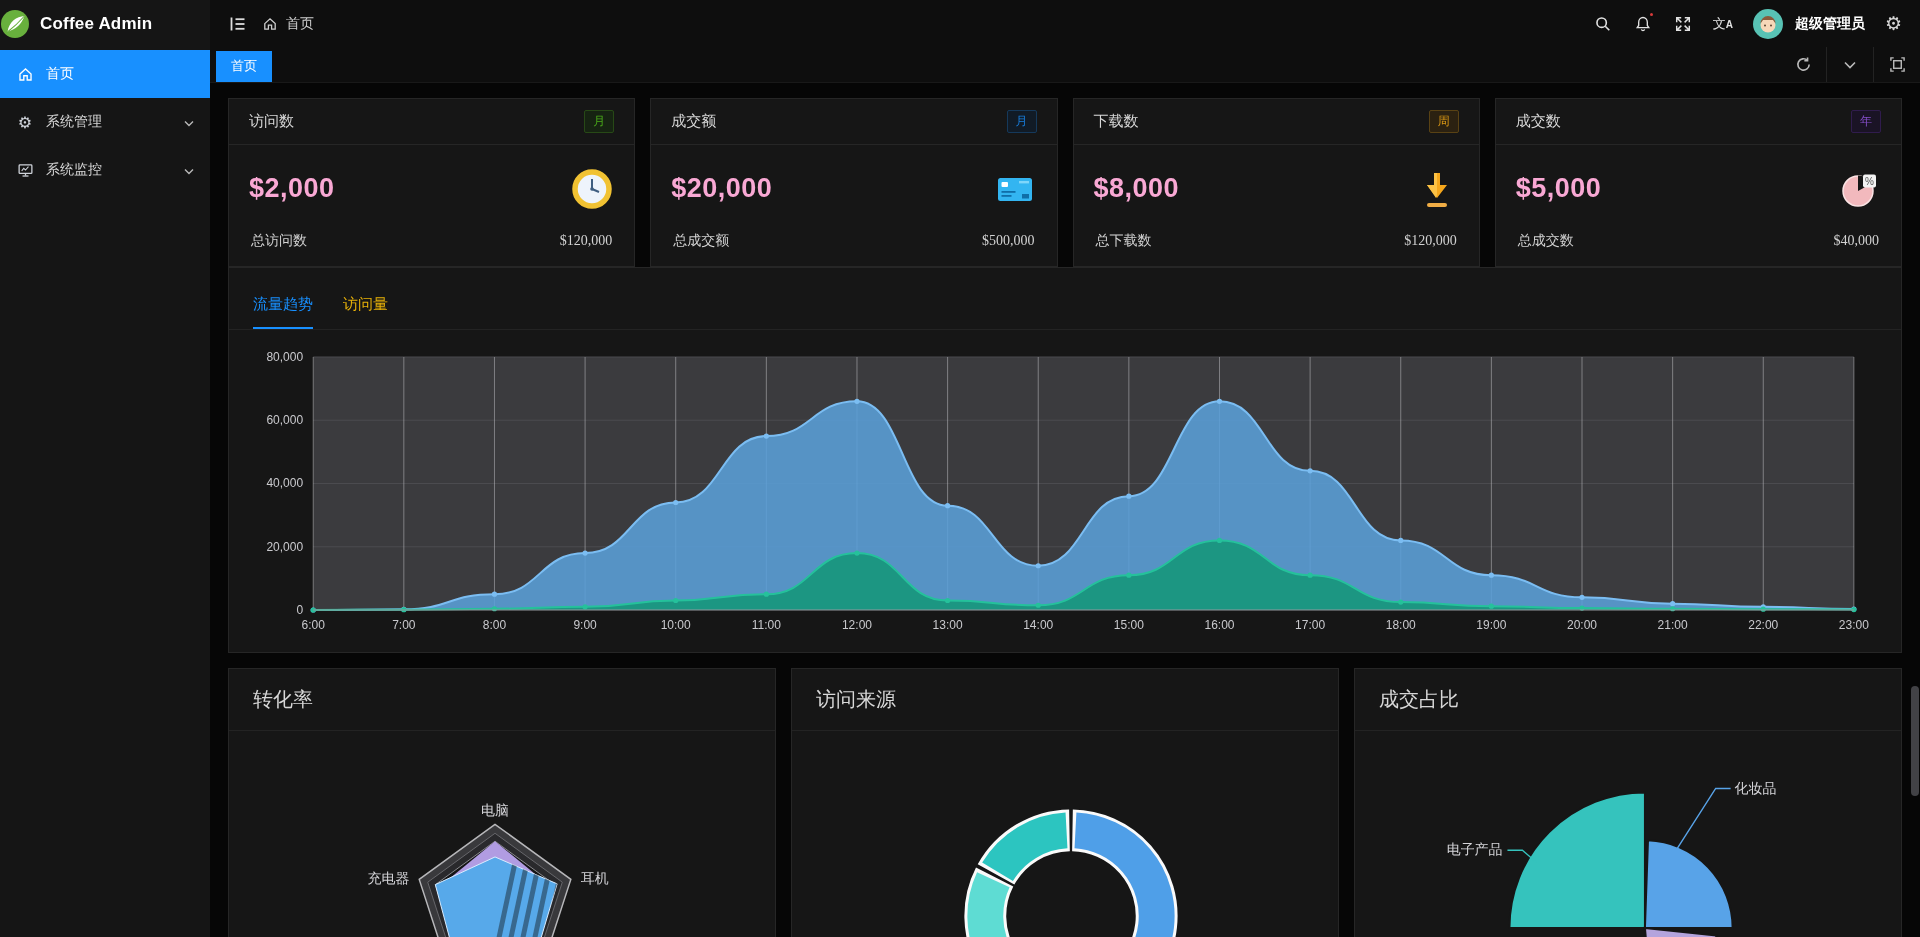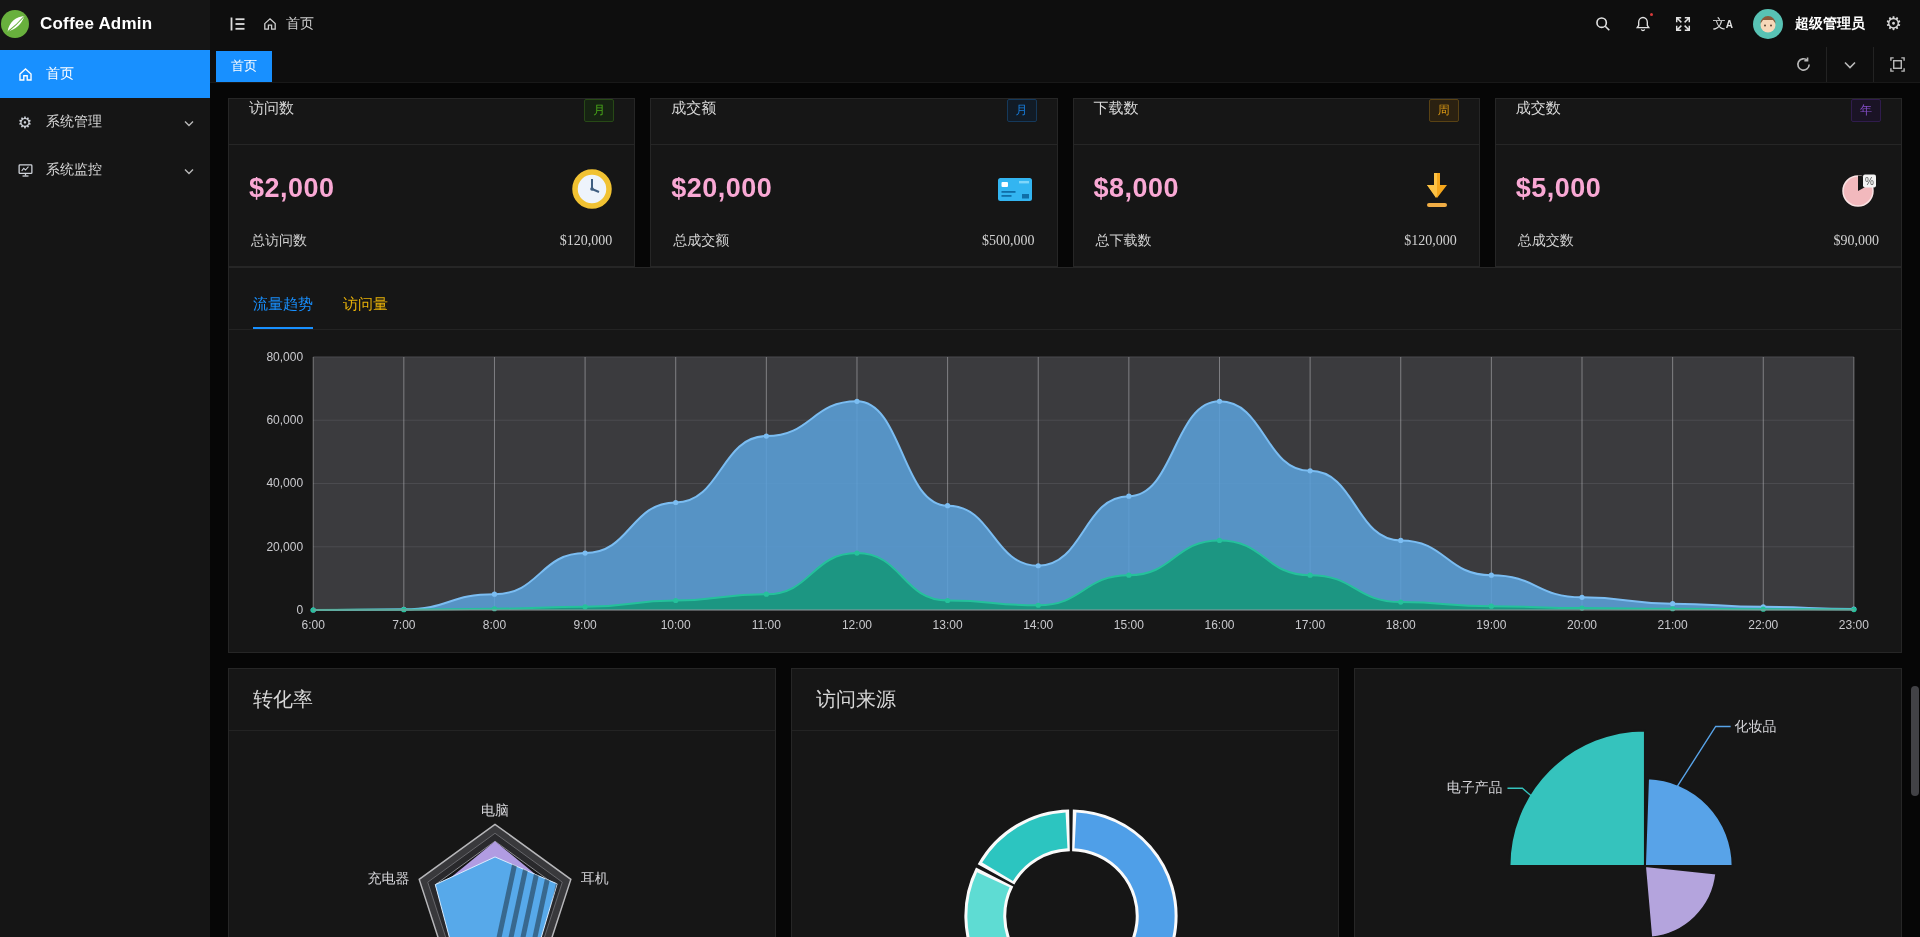--- a/index.html
+++ b/index.html
@@ -37,21 +37,21 @@
   .tab { background:#1890ff; color:#fff; font-size:13px; padding:6px 15px 7px; cursor:pointer; }
   .tab-tools { position:absolute; right:0; top:0; height:100%; display:flex; align-items:center; }
   .ttool { width:46px; height:100%; display:flex; align-items:center; justify-content:center; color:#b9b9b9; cursor:pointer; }
   .tdiv { width:1px; height:100%; background:#232323; }
 
   .content { flex:1; padding:15px 18px 0; overflow:hidden; }
 
   
   .stats { display:flex; gap:15px; }
   .scard { flex:1; height:169px; background:#161616; border:1px solid #262626; display:flex; flex-direction:column; }
-  .scard-head { height:46px; flex:0 0 auto; display:flex; align-items:flex-start; justify-content:space-between;
+  .scard-head { height:46px; flex:0 0 auto; display:flex; align-items:center; justify-content:space-between;
     padding:0 20px; border-bottom:1px solid #262626; font-size:15px; color:#d8d8d8; }
   .badge { font-size:12px; padding:2px 8px; border:1px solid transparent; border-radius:2px; }
   .badge[data-color="green"]  { color:#49aa19; background:#162312; border-color:#274916; }
   .badge[data-color="blue"]   { color:#177ddc; background:#111b26; border-color:#15395b; }
   .badge[data-color="orange"] { color:#d89614; background:#2b2111; border-color:#594214; }
   .badge[data-color="purple"] { color:#854eca; background:#1a1325; border-color:#301c4d; }
   .scard-mid { flex:1; display:flex; align-items:center; justify-content:space-between; padding:0 20px; }
   .sval { font-size:27px; font-weight:700; color:#f9a8d4; letter-spacing:.5px; }
   .scard-foot { display:flex; align-items:center; justify-content:space-between; padding:0 22px 16px; font-size:14px; color:#d2d2d2;font-family:Liberation Serif, serif; }
 
@@ -277,21 +277,21 @@
           <span class="sval">$5,000</span>
           <svg width="44" height="44" viewBox="0 0 44 44">
             <circle cx="21" cy="24" r="15" fill="#f2b9bd" stroke="#fbe3e4" stroke-width="1.5"></circle>
             <path d="M21 24 L21 8.5 A15.5 15.5 0 0 1 34.5 16.5 Z" fill="#161616"></path>
             <rect x="26" y="7.5" width="13" height="13" rx="2" fill="#f4f4f4"></rect>
             <text x="32.5" y="17.5" font-size="10" fill="#555" text-anchor="middle">%</text>
           </svg>
         </div>
         <div class="scard-foot">
           <span>总成交数</span>
-          <span>$90,000</span>
+          <span>$40,000</span>
         </div>
       </div>
     </div>
 
     <div class="trend">
       <div class="trend-head">
         <span class="ttab active">流量趋势</span>
         <span class="ttab">访问量</span>
       </div>
       <svg id="trend-svg" viewBox="0 0 1668 320" preserveAspectRatio="none">
@@ -419,20 +419,23 @@
         <svg id="donut-svg" viewBox="0 0 548 356">
             <path d="M262.1195945896727 269.1206936631073 A86 86 0 1 0 281.5009069536064 99.01309821655035" fill="none" stroke="#fafafa" stroke-width="42"></path>
             <path d="M265.066256720644 269.6934667590499 A86 86 0 1 0 284.5008922368932 99.11786001110666" fill="none" stroke="#4f9fe8" stroke-width="36"></path>
             <path d="M278.4990930463936 99.01309821655035 A86 86 0 0 0 204.78270518601198 143.306372658815" fill="none" stroke="#fafafa" stroke-width="42"></path>
             <path d="M275.49910776310685 99.11786001110666 A86 86 0 0 0 206.28361213961836 140.70672555773533" fill="none" stroke="#2cc5c0" stroke-width="36"></path>
             <path d="M203.37343891980038 145.95681702239898 A86 86 0 0 0 204.78270518601195 226.693627341185" fill="none" stroke="#fafafa" stroke-width="42"></path>
             <path d="M202.05753031484812 148.65482949029985 A86 86 0 0 0 203.37343891980038 224.04318297760102" fill="none" stroke="#5edcd3" stroke-width="36"></path>
           </svg>
       </div>
       <div class="bcard">
+        <div class="bcard-head">
+            <span>成交占比</span>
+          </div>
         <svg id="pie-svg" viewBox="0 0 548 356">
             <path d="M291 197 L291 61 A136 136 0 0 0 155 196.99999999999997 Z" fill="#35c3bd" stroke="#161616" stroke-width="2"></path>
             <path d="M291 197 L379 197 A88 88 0 0 0 294.0711557098201 109.05360722231957 Z" fill="#58a3e8" stroke="#161616" stroke-width="2"></path>
             <path d="M291 197 L297.27521347783136 268.7260182626057 A72 72 0 0 0 362.6055764665157 204.52604935527106 Z" fill="#b4a4dd" stroke="#161616" stroke-width="2"></path>
             <polyline points="153,119 168,119 182,131" fill="none" stroke="#35c3bd" stroke-width="1.4"></polyline>
             <text x="148" y="123" text-anchor="end" fill="#d6d6da" font-size="14">电子产品</text>
             <polyline points="377,57 362,57 323,118" fill="none" stroke="#58a3e8" stroke-width="1.4"></polyline>
             <text x="381" y="62" text-anchor="start" fill="#d6d6da" font-size="14">化妆品</text>
           </svg>
       </div>

